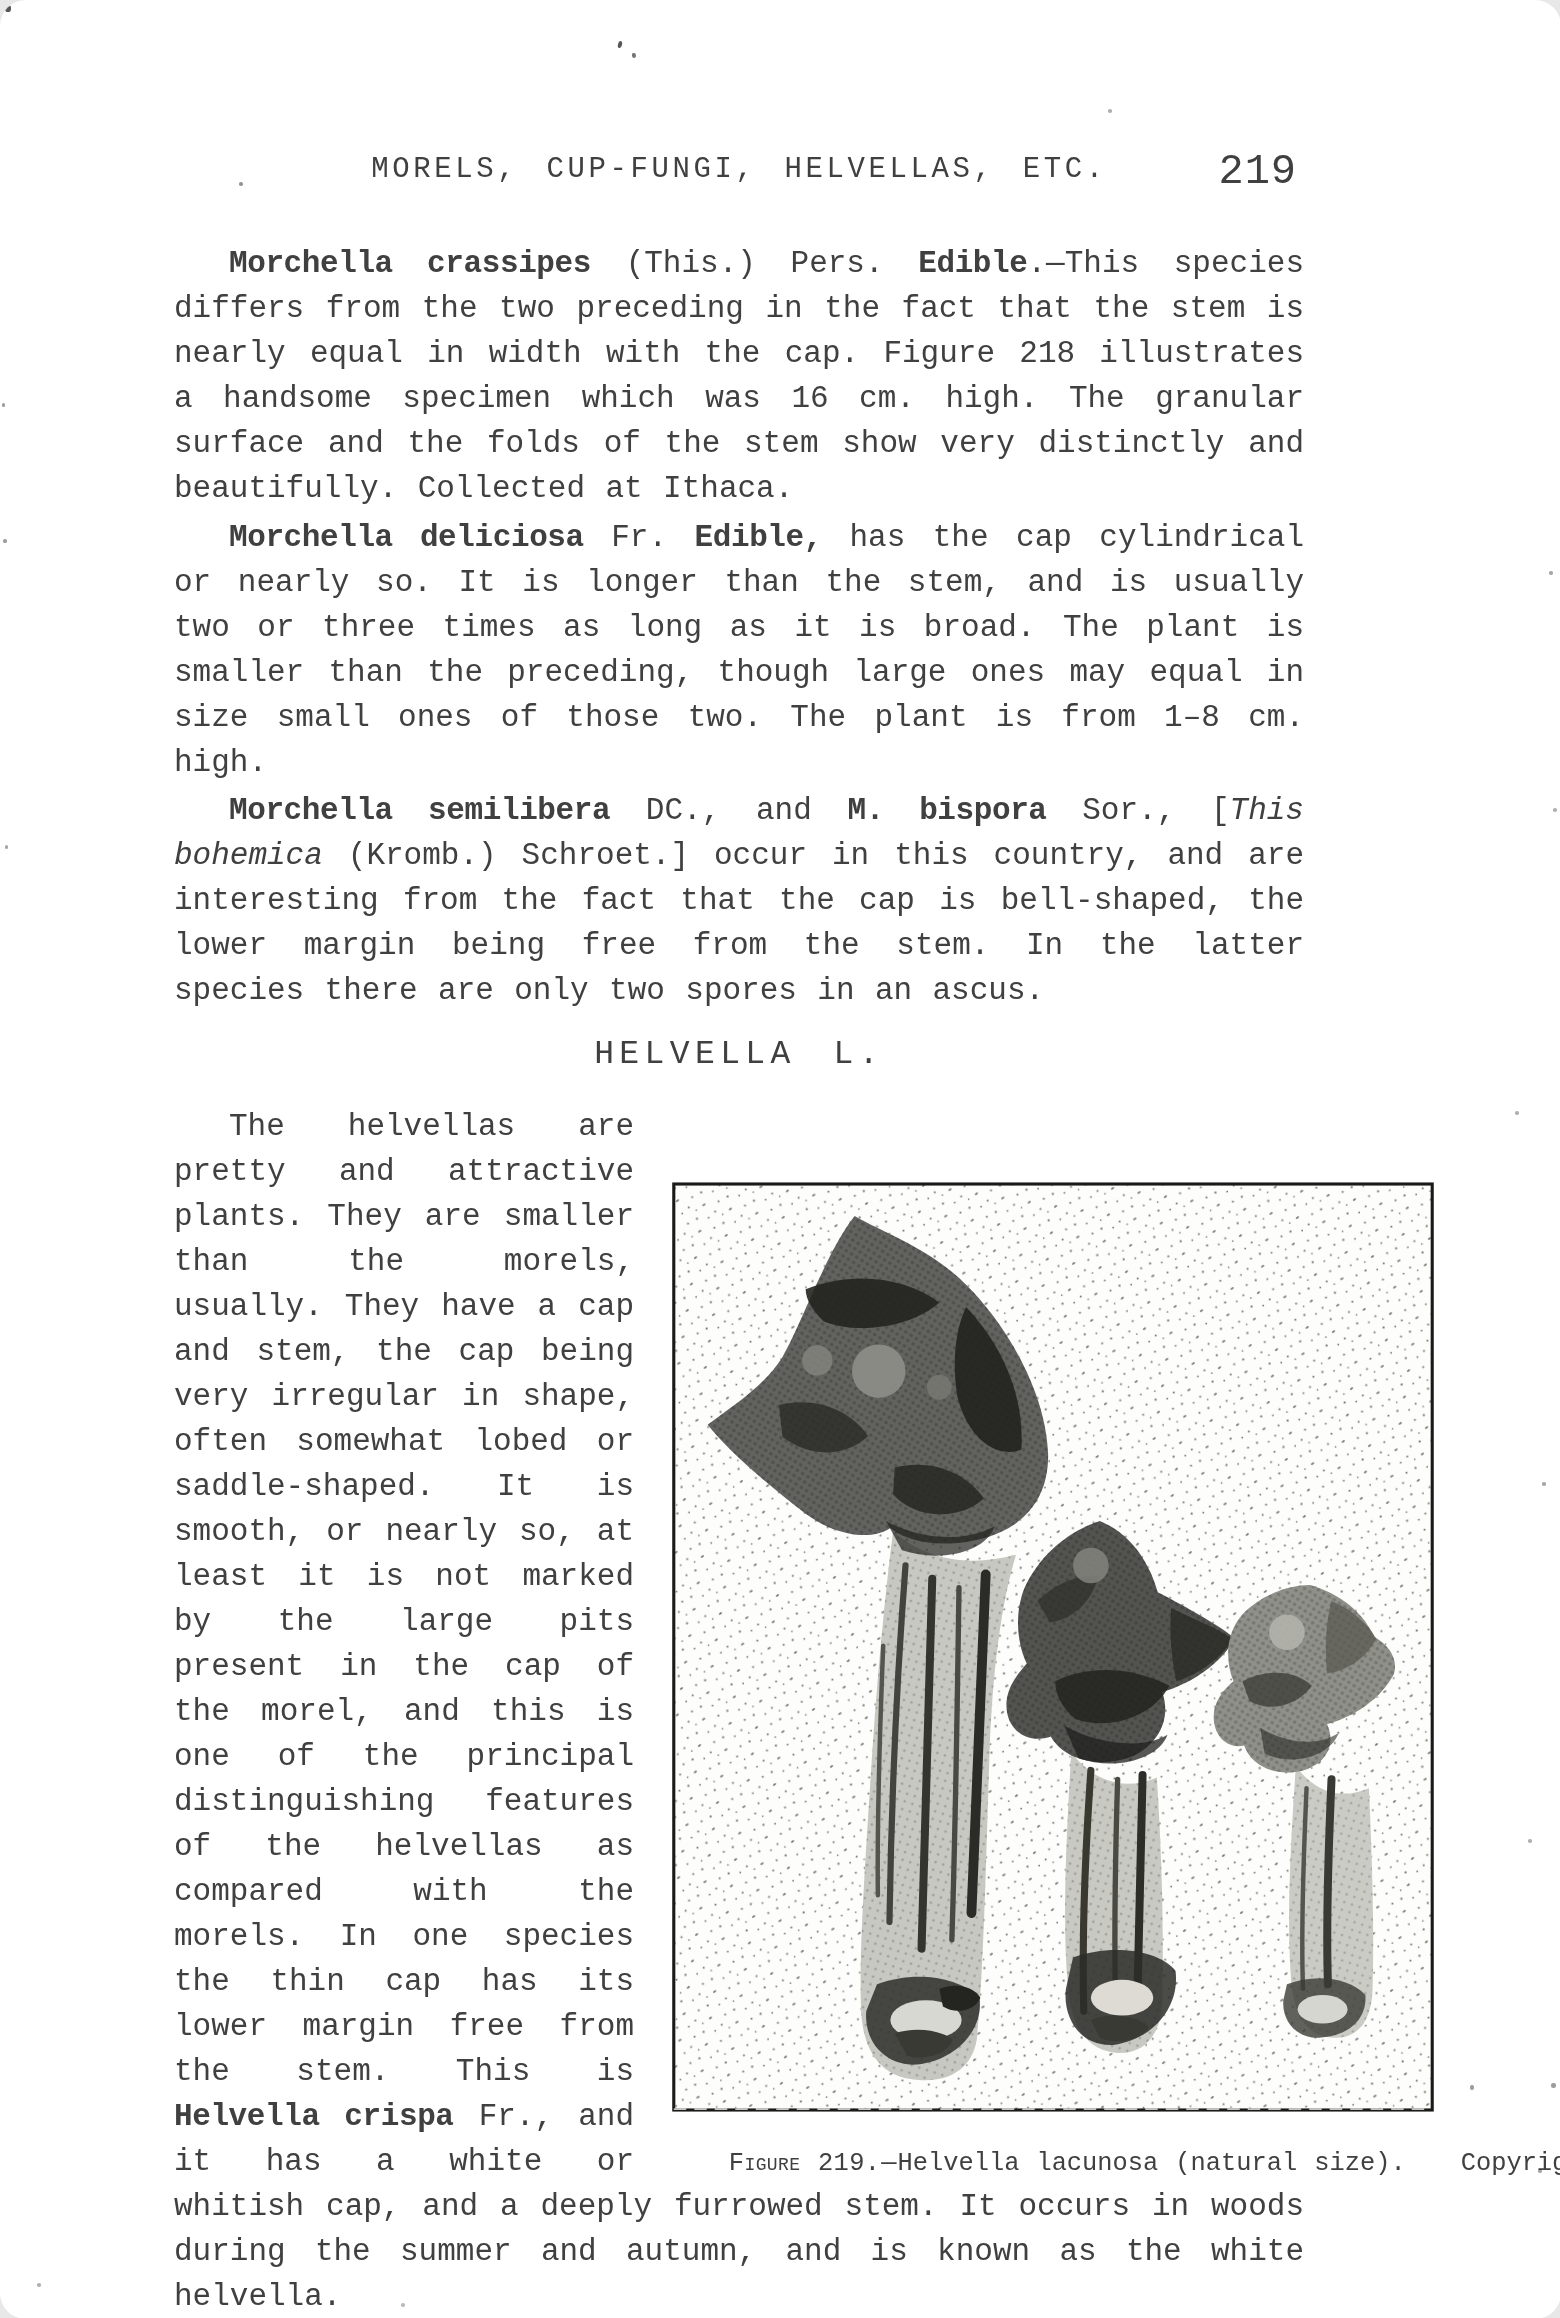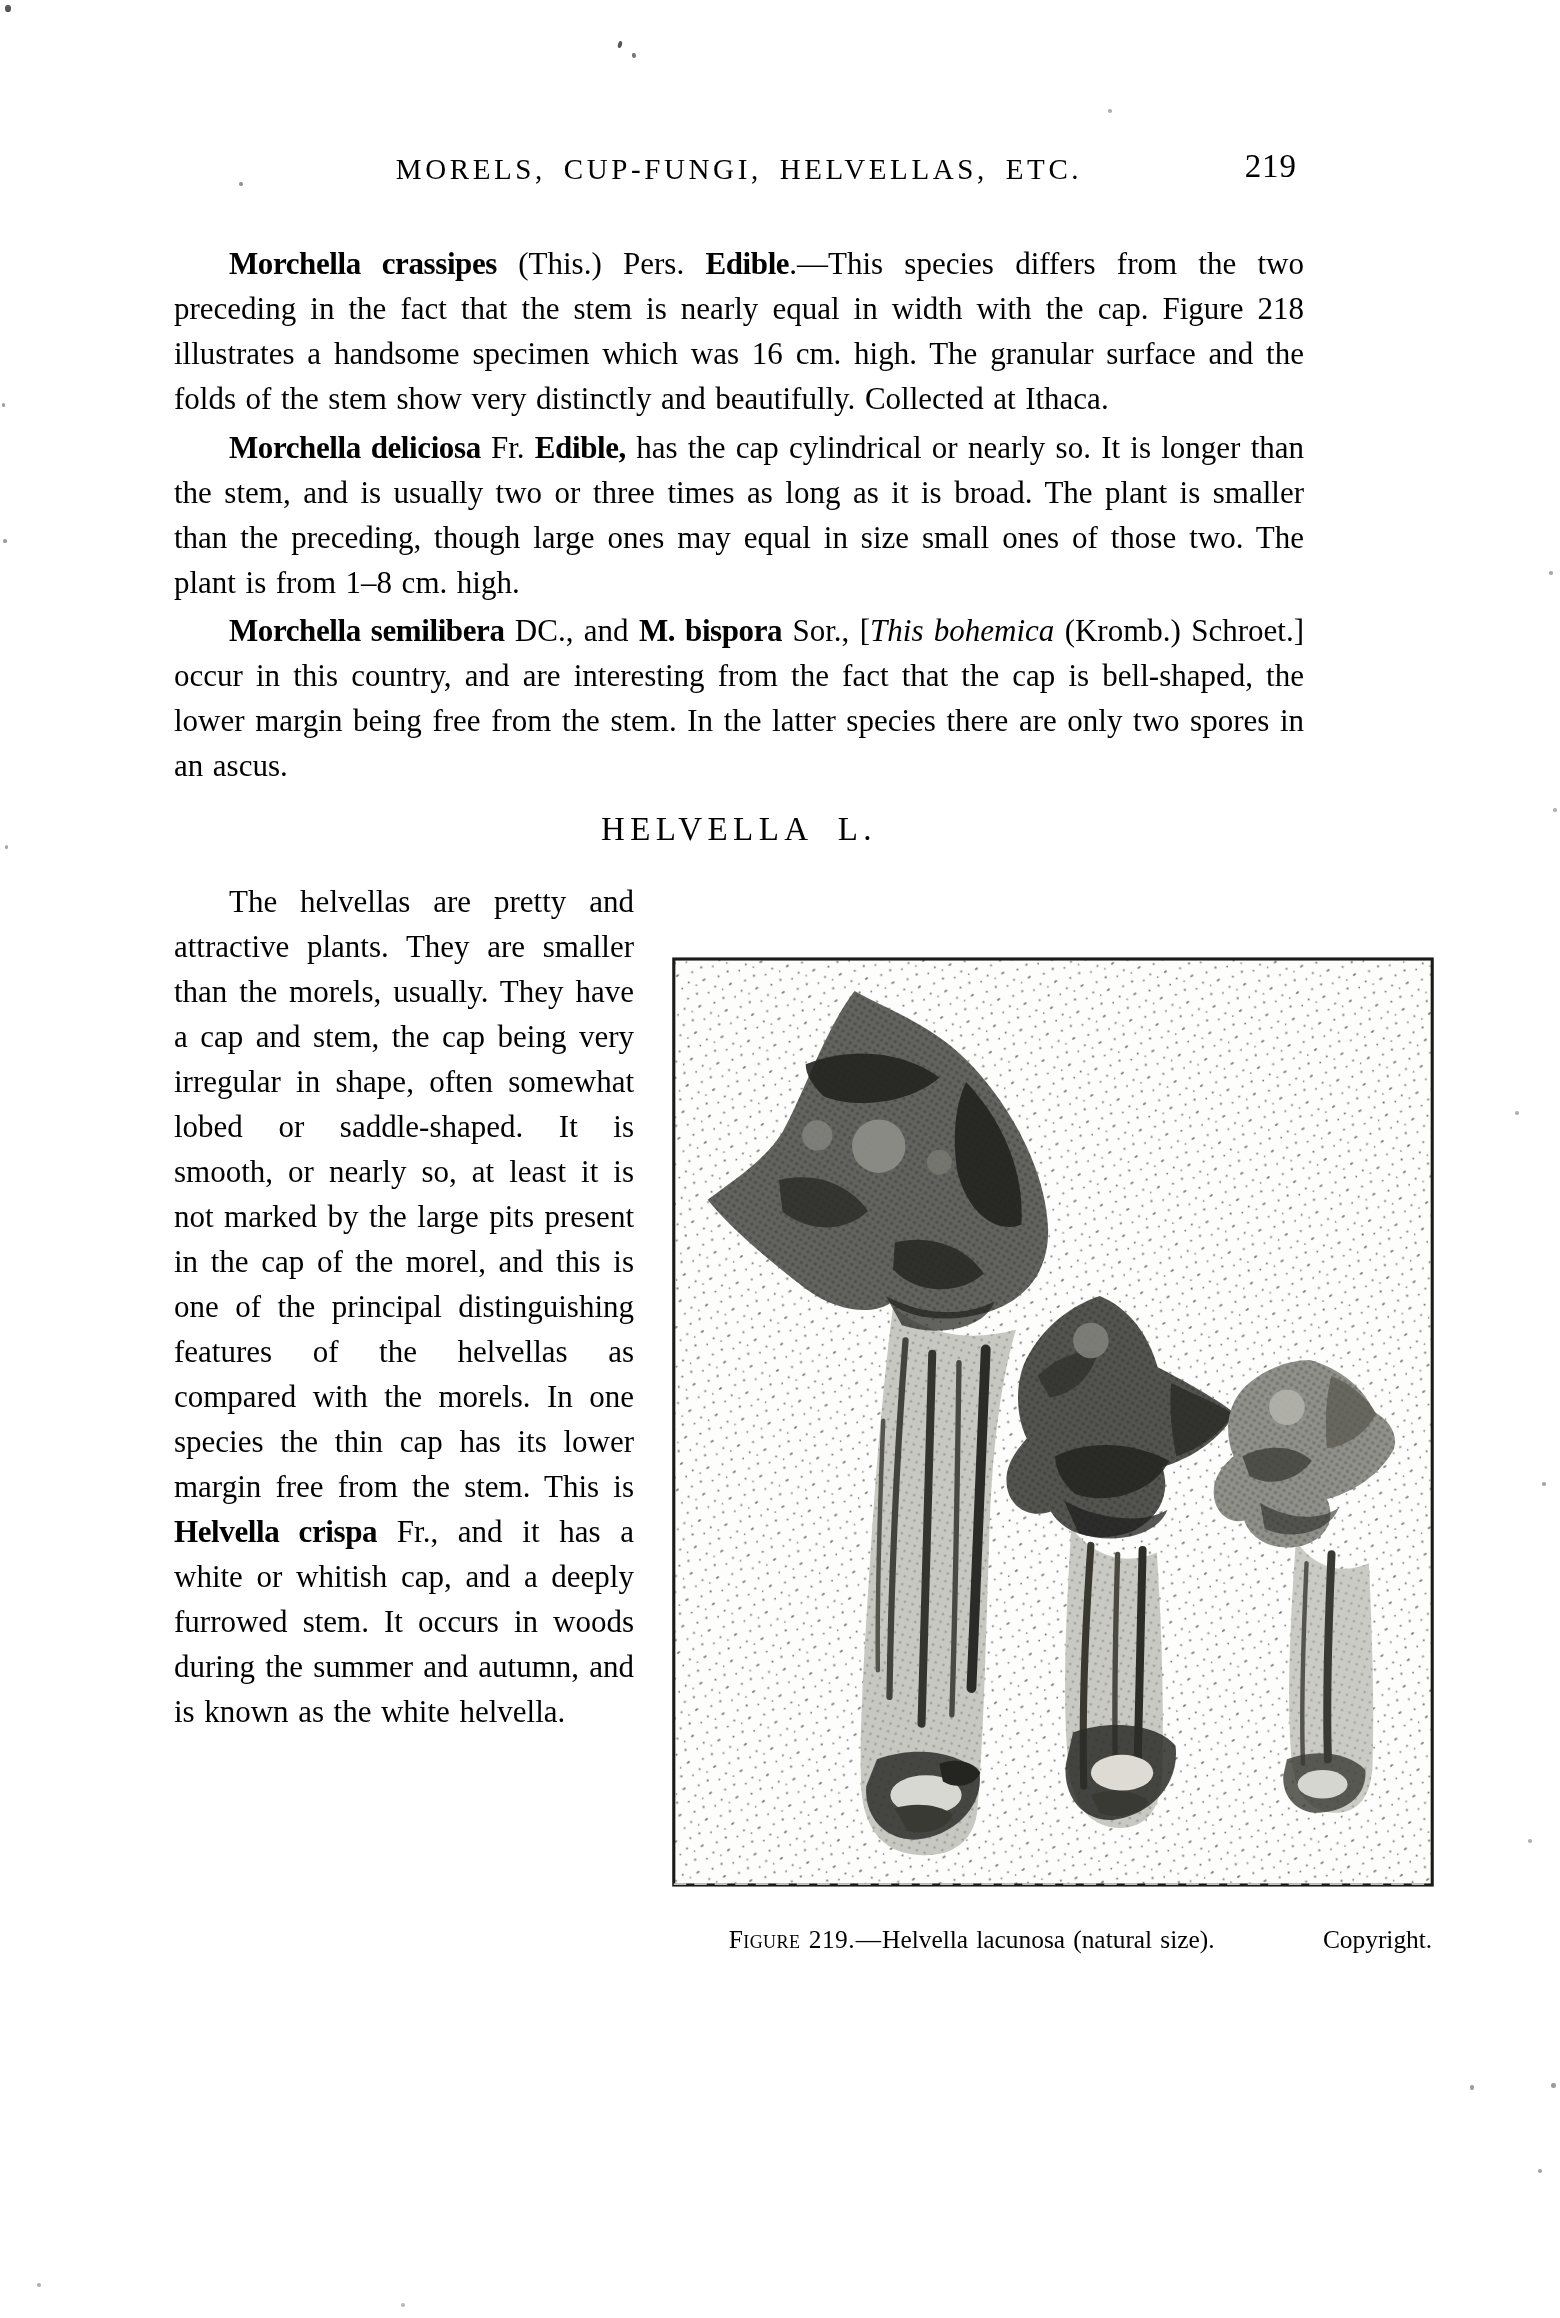--- a/index.html
+++ b/index.html
@@ -2,22 +2,23 @@
 <html style="font-size:14.3px"><head>
 <meta charset="utf-8">
 <style>
   html, body { margin: 0; padding: 0; background: #e8e8e8; }
   .page {
     position: relative;
     width: 1561px;
     height: 2319px;
     background: #ffffff;
     overflow: hidden;
-    font-family: Liberation Serif, serif;
-    color: #000000;
+    font-family: Liberation Mono, monospace;
+    color: #404040;
+    border-radius: 26px;
   }
 
   
   .running-head {
     position: absolute;
     left: 174px;
     top: 153px;
     width: 1130px;
     height: 41px;
   }
@@ -26,21 +27,21 @@
     text-align: center;
     font-size: 29px;
     letter-spacing: 3.6px;
     word-spacing: 7.1px;
     white-space: nowrap;
   }
   .page-number {
     position: absolute;
     right: 7.1px;
     top: -5.4px;
-    font-size: 33px;
+    font-size: 42px;
     letter-spacing: 0.9px;
   }
 
   
   .text-block {
     position: absolute;
     left: 174px;
     top: 241px;
     width: 1130px;
   }

